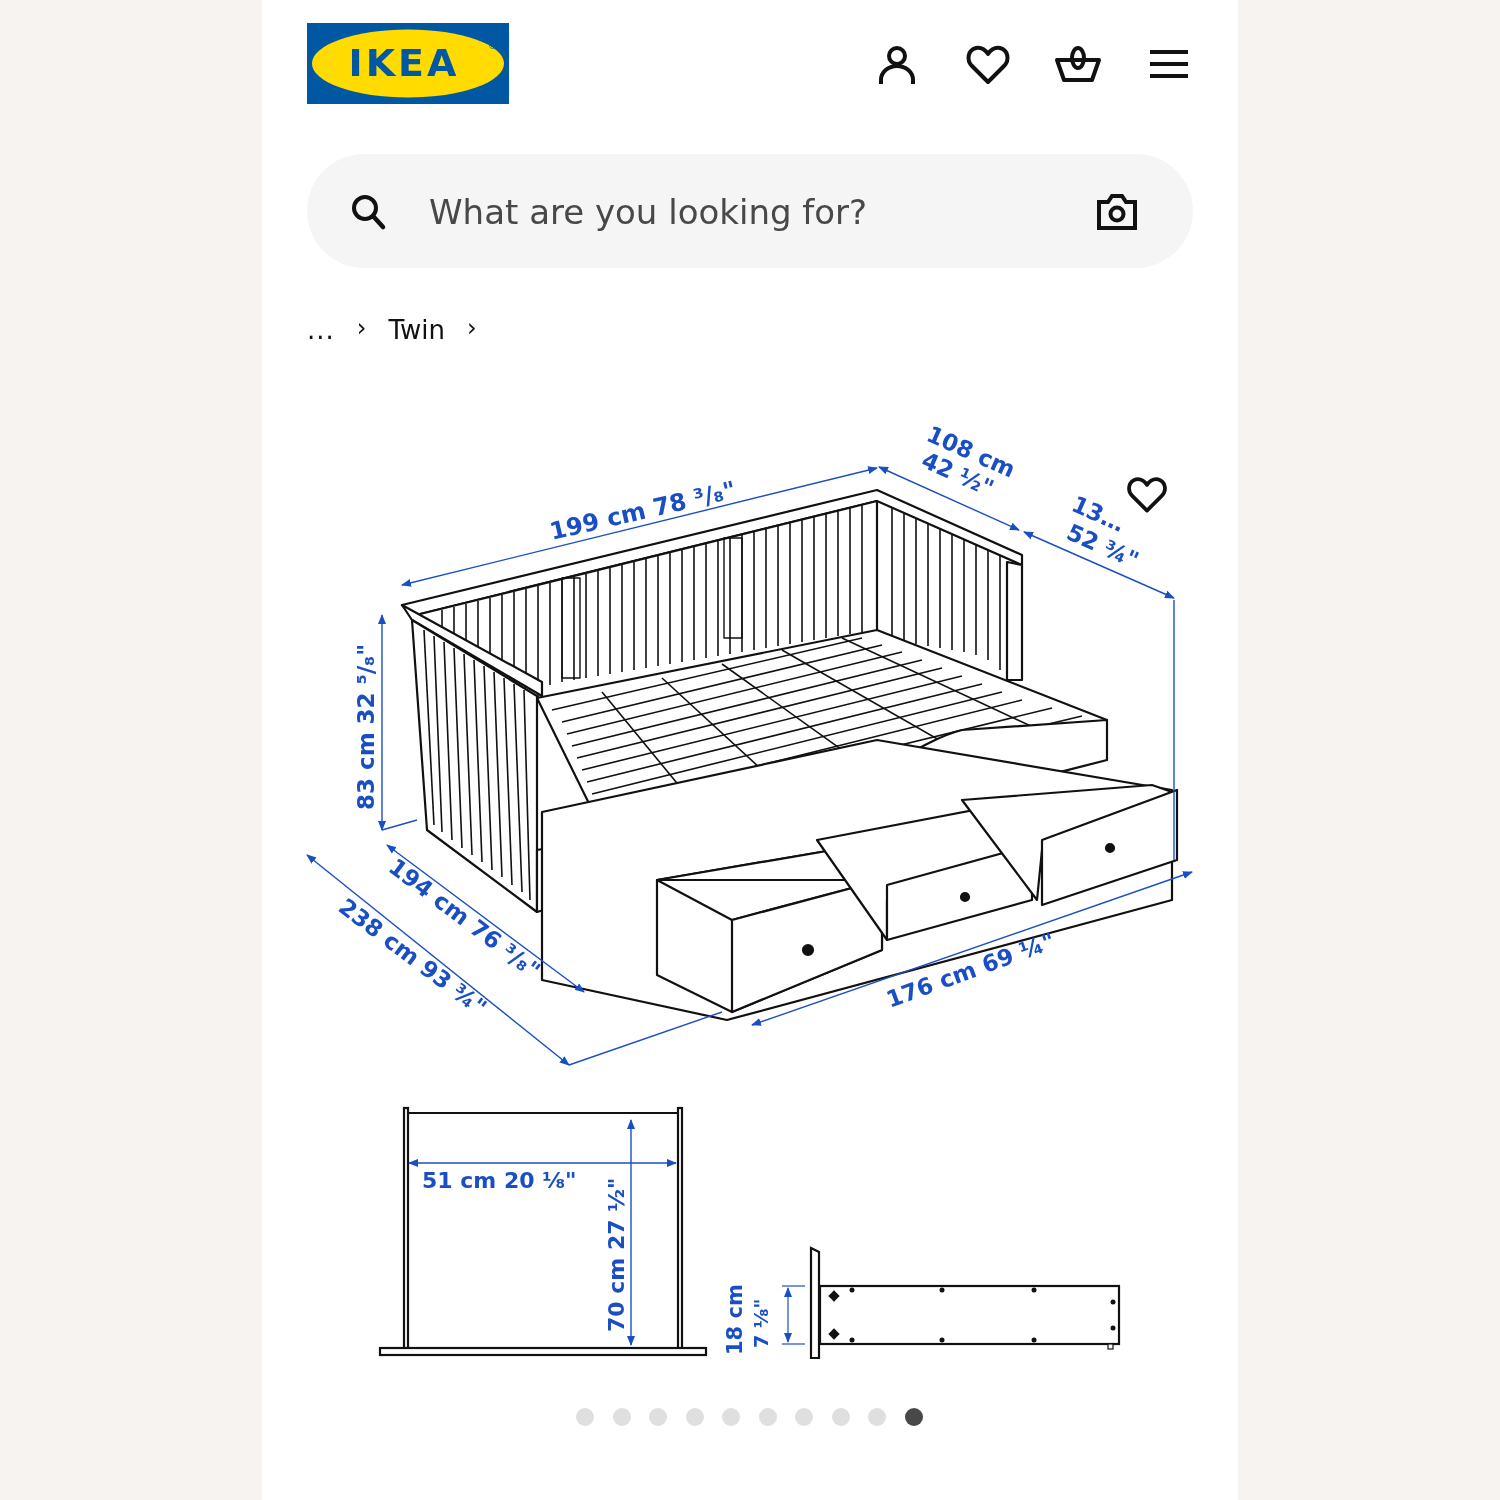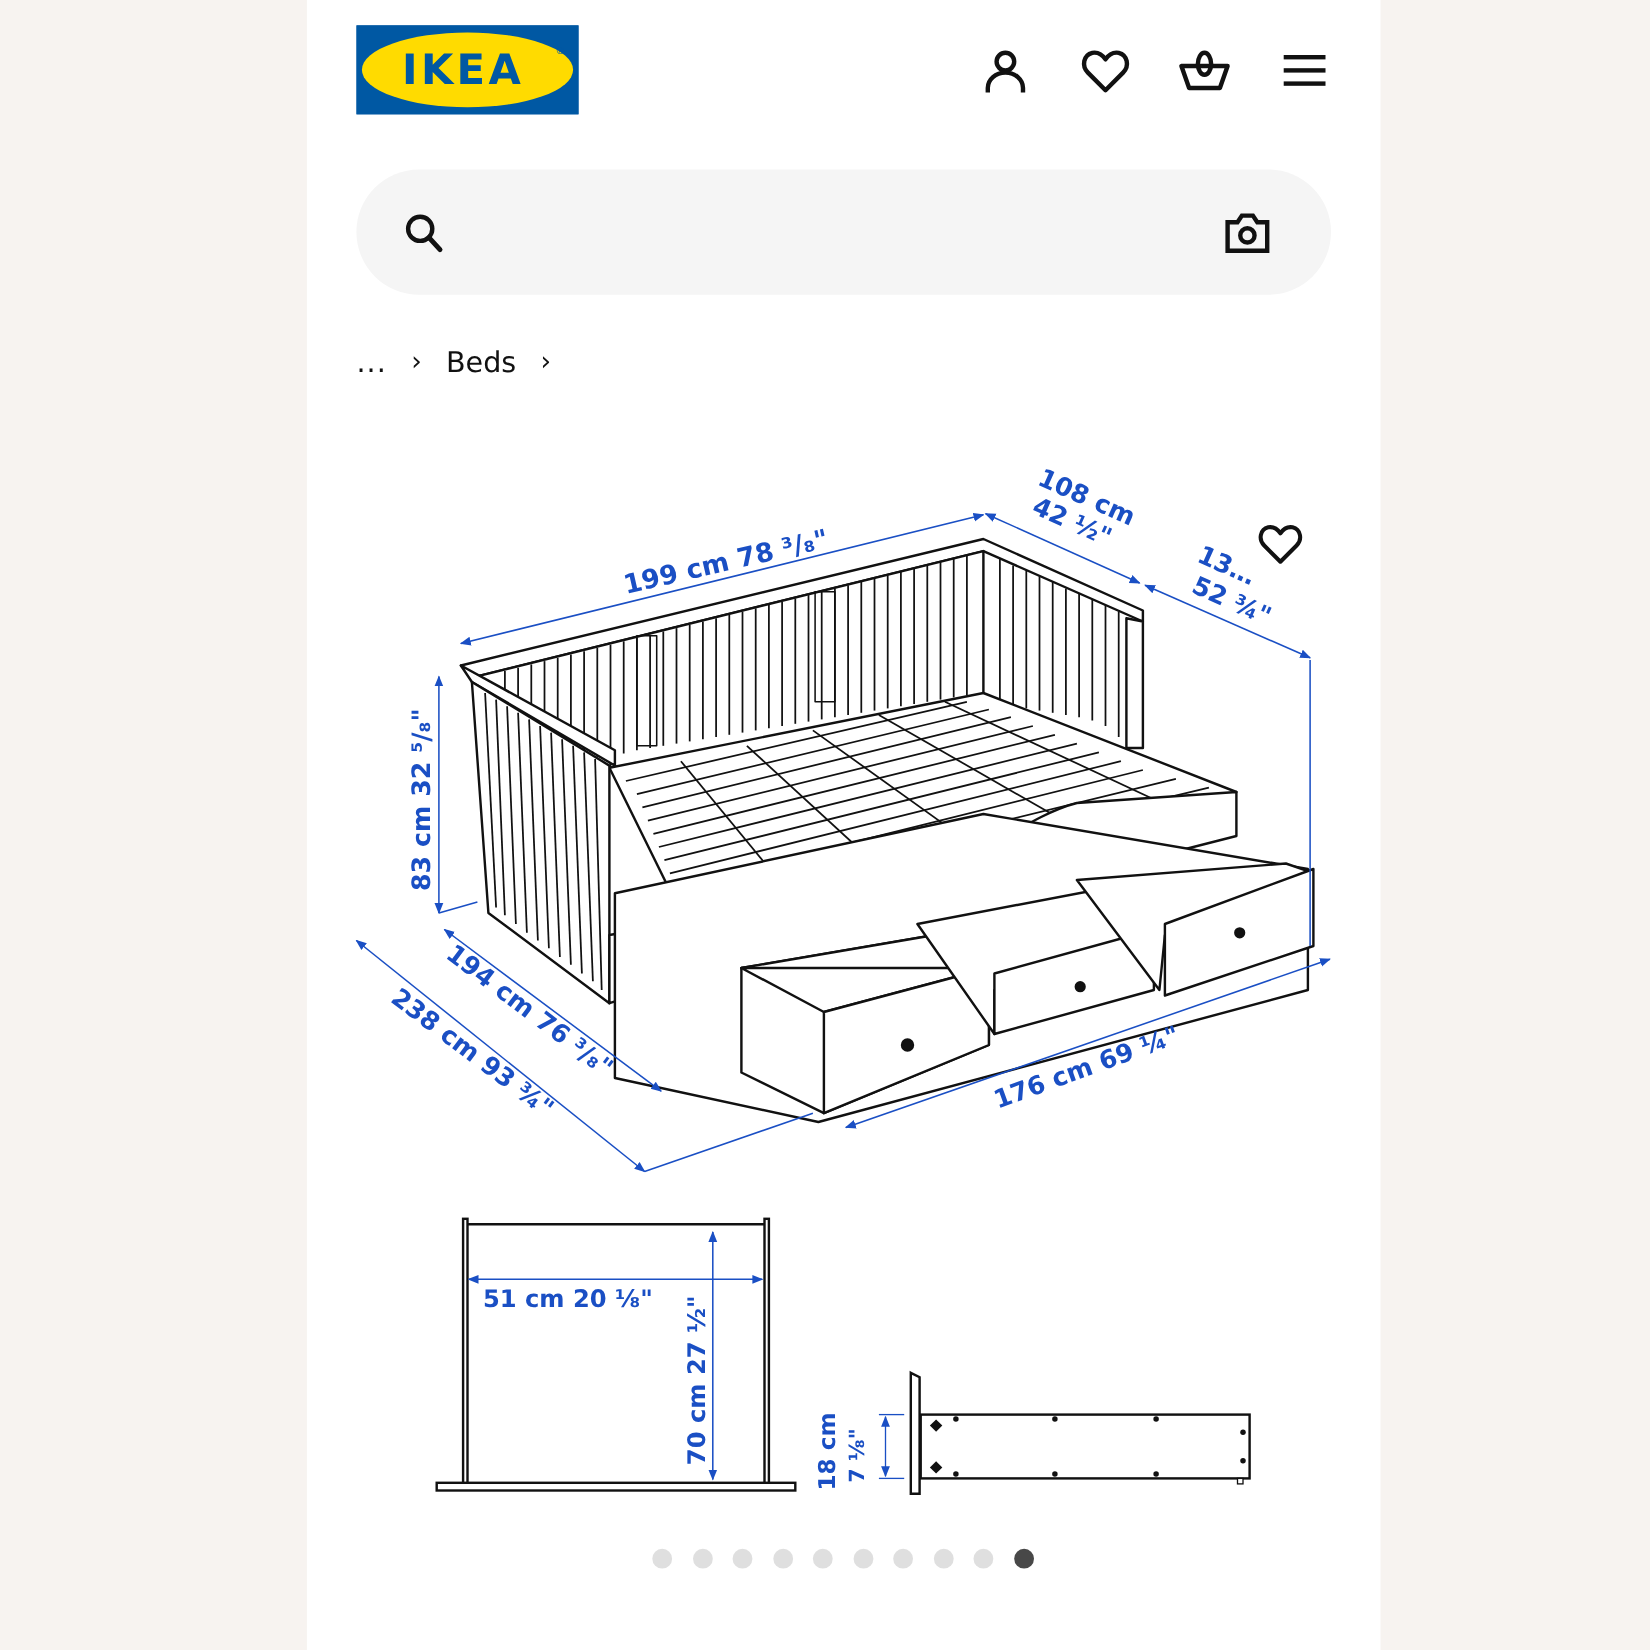--- a/index.html
+++ b/index.html
@@ -5,21 +5,20 @@
     html, body { margin: 0; padding: 0; }
     body {
       width: 1500px; height: 1500px;
       background: #f7f3f0;
       font-family: "DejaVu Sans", "Liberation Sans", sans-serif;
       position: relative; overflow: hidden;
     }
     .panel {
       position: absolute; left: 262px; top: 0; width: 976px; height: 1500px;
       background: #ffffff;
-      margin-left: 17px;
     }
     .logo {
       position: absolute; left: 45px; top: 23px; width: 202px; height: 81px;
       background: #0058a3; display: block;
     }
     .logo svg { display: block; }
     .header-icons { position: absolute; top: 40px; left: 610px; height: 50px; }
     .hicon { position: absolute; top: 0; width: 50px; height: 50px; cursor: pointer; }
     .hicon svg { display: block; }
     .search {
@@ -95,32 +94,33 @@
     </div>
   </div>
 
   <div class="search">
     <div class="sicon">
       <svg width="44" height="44" viewBox="0 0 44 44">
         <circle cx="18" cy="18" r="11" fill="none" stroke="#111" stroke-width="4"></circle>
         <line x1="26" y1="26" x2="36" y2="37" stroke="#111" stroke-width="4.5" stroke-linecap="round"></line>
       </svg>
     </div>
+    <input type="text" placeholder="What are you looking for?" style="">
     <div class="camicon">
       <svg width="48" height="44" viewBox="0 0 48 44">
         <path d="M6 12 H15 L19 6 H29 L33 12 H42 V38 H6 Z" fill="none" stroke="#111" stroke-width="4" stroke-linejoin="miter"></path>
         <circle cx="24" cy="24" r="6.5" fill="none" stroke="#111" stroke-width="4"></circle>
       </svg>
     </div>
   </div>
 
   <nav class="breadcrumb">
     <a class="dots">...</a>
     <span class="sep">›</span>
-    <a>Beds</a>
+    <a>Twin</a>
     <span class="sep">›</span>
   </nav>
 
   <div class="image-area">
     <svg width="976" height="1010" viewBox="0 0 976 1010">
       <defs>
         <marker id="arr" markerWidth="10" markerHeight="10" refX="9" refY="5" orient="auto" markerUnits="userSpaceOnUse">
           <path d="M0 1 L10 5 L0 9 Z" fill="#1a4fc4"></path>
         </marker>
         <marker id="arrs" markerWidth="10" markerHeight="10" refX="1" refY="5" orient="auto" markerUnits="userSpaceOnUse">

